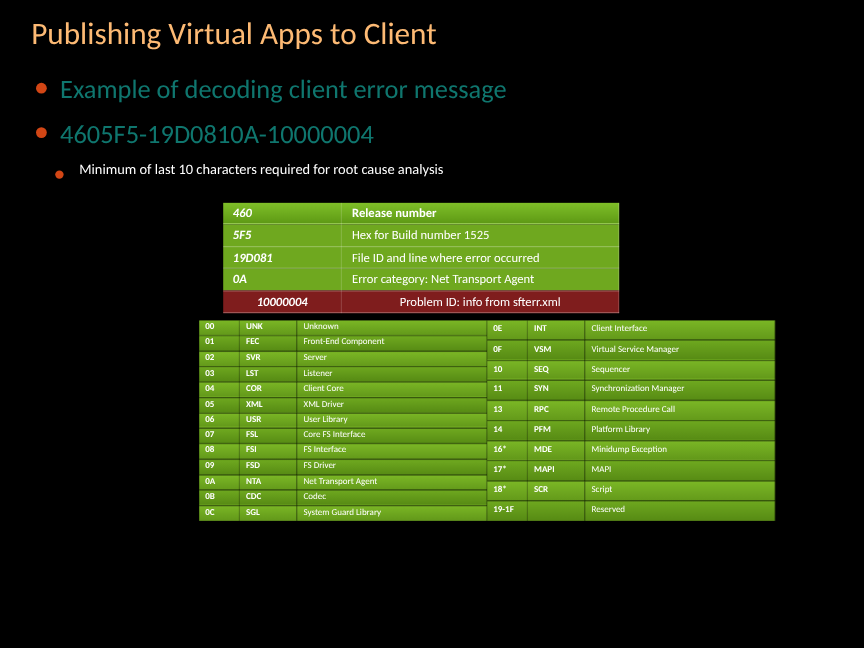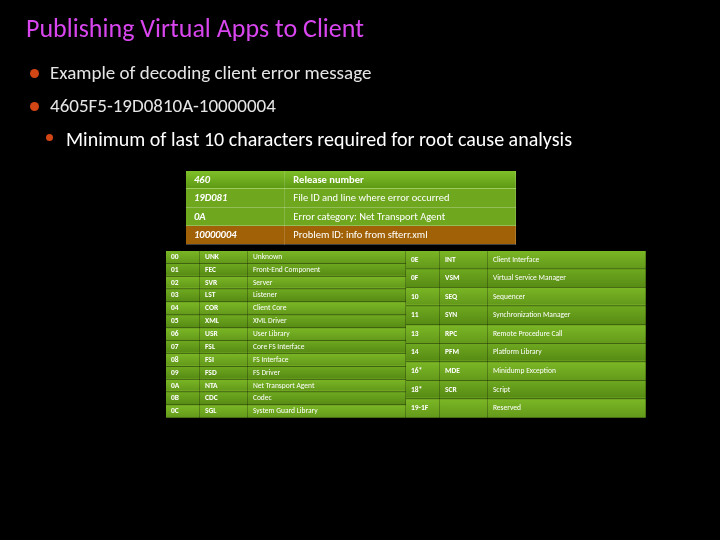--- a/index.html
+++ b/index.html
@@ -9,56 +9,56 @@
     background: #000;
     font-family: "Segoe UI", Calibri, Arial, sans-serif;
     color: #fff;
     overflow: hidden;
     position: relative;
   }
   .slide {
     padding: 14px 26px 0 26px;
   }
   .title {
-    color: #d946ef;
+    color: #fdba74;
     font-size: 26px;
     font-weight: 400;
     line-height: 1.1;
   }
   .subtitle {
     color: #9a9a9a;
     font-size: 21px;
     font-weight: 400;
     margin-top: 2px;
   }
   ul.main {
     list-style: none;
     margin-top: 18px;
   }
   ul.main > li {
-    font-size: 19px;
-    color: #e5e5e5;
+    font-size: 22px;
+    color: #0f766e;
     padding-left: 24px;
     position: relative;
     margin-bottom: 10px;
   }
   ul.main > li::before {
     content: "";
     position: absolute;
     left: 4px; top: 8px;
     width: 9px; height: 9px;
     border-radius: 50%;
     background: #d24615;
   }
   ul.sub {
     list-style: none;
     margin-top: 8px;
   }
   ul.sub > li {
-    font-size: 20px;
+    font-size: 12px;
     color: #fff;
     padding-left: 24px;
     margin-left: 16px;
     position: relative;
     margin-bottom: 20px;
   }
   ul.sub > li::before {
     content: "";
     position: absolute;
     left: 4px; top: 7px;
@@ -84,21 +84,21 @@
     color: #fff;
     background: #6fa81f;
     border-bottom: 1px solid rgba(255,255,255,.25);
     border-right: 1px solid rgba(255,255,255,.15);
   }
   table.decode tr:first-child td {
     background: linear-gradient(#7fbf28, #5e9a15);
     font-weight: 600;
   }
   table.decode td:first-child { width: 30%; font-weight: 600; font-style: italic; }
-  table.decode tr:last-child td { background: #a16207; }
+  table.decode tr:last-child td { background: #7f1d1d; text-align: center; }
 
   
   .cats-wrap {
     margin: 2px 0 0 140px;
     width: 480px;
     display: flex;
   }
   table.cats {
     border-collapse: collapse;
     width: 50%;
@@ -134,20 +134,24 @@
   </ul>
 
   <div class="decode-wrap">
     <table class="decode">
       <tbody id="decode-body">
           <tr>
             <td>460</td>
             <td>Release number</td>
           </tr>
           <tr>
+            <td>5F5</td>
+            <td>Hex for Build number 1525</td>
+          </tr>
+          <tr>
             <td>19D081</td>
             <td>File ID and line where error occurred</td>
           </tr>
           <tr>
             <td>0A</td>
             <td>Error category: Net Transport Agent</td>
           </tr>
           <tr>
             <td>10000004</td>
             <td>Problem ID: info from sfterr.xml</td>
@@ -257,20 +261,25 @@
             <td class="c0">14</td>
             <td class="c1">PFM</td>
             <td class="c2">Platform Library</td>
           </tr>
           <tr>
             <td class="c0">16*</td>
             <td class="c1">MDE</td>
             <td class="c2">Minidump Exception</td>
           </tr>
           <tr>
+            <td class="c0">17*</td>
+            <td class="c1">MAPI</td>
+            <td class="c2">MAPI</td>
+          </tr>
+          <tr>
             <td class="c0">18*</td>
             <td class="c1">SCR</td>
             <td class="c2">Script</td>
           </tr>
           <tr>
             <td class="c0">19-1F</td>
             <td class="c1"></td>
             <td class="c2">Reserved</td>
           </tr>
         </tbody>

